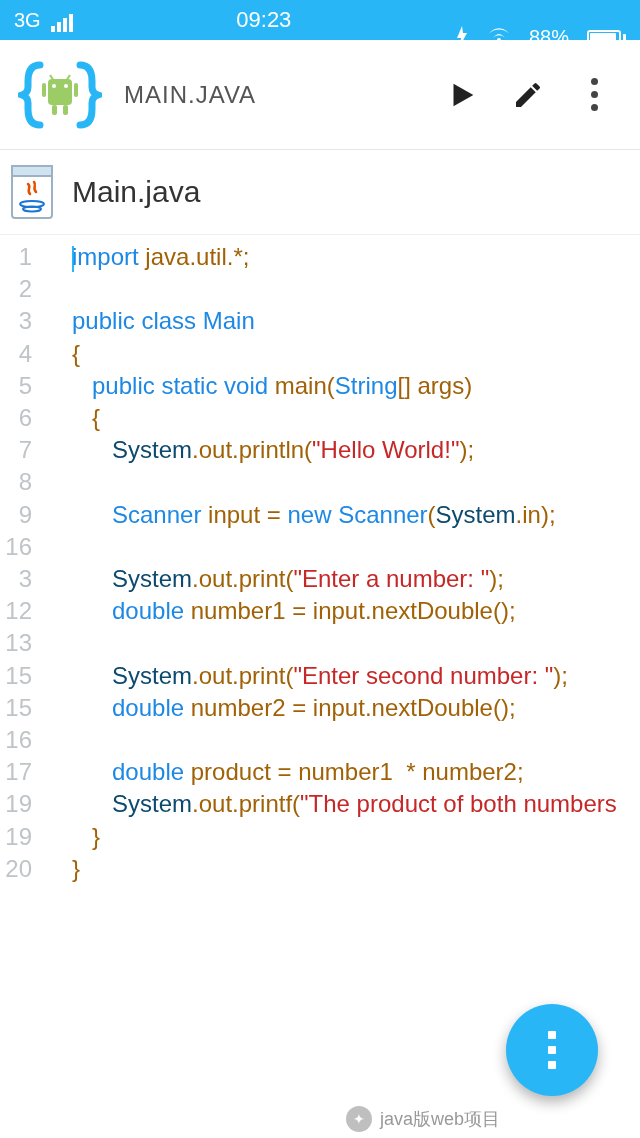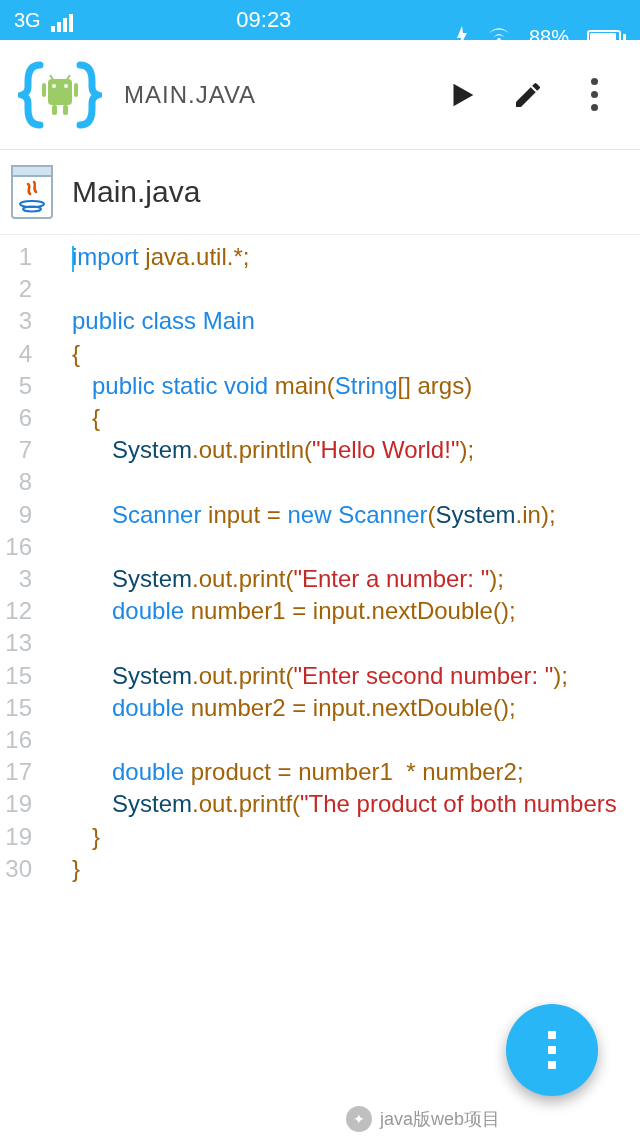--- a/index.html
+++ b/index.html
@@ -217,21 +217,21 @@
       <div>16</div>
       <div>3</div>
       <div>12</div>
       <div>13</div>
       <div>15</div>
       <div>15</div>
       <div>16</div>
       <div>17</div>
       <div>19</div>
       <div>19</div>
-      <div>30</div>
+      <div>20</div>
     </div>
   <div class="code" id="code-area"><span class="line"><span class="cursor"></span><span class="kw">import </span><span class="id">java.util.*;</span></span><span class="line">&nbsp;</span><span class="line"><span class="kw">public class </span><span class="cls">Main</span></span><span class="line"><span class="id">{</span></span><span class="line"><span class="id">   </span><span class="kw">public static </span><span class="cls">void </span><span class="id">main</span><span class="id">(</span><span class="cls">String</span><span class="id">[] args</span><span class="id">)</span></span><span class="line"><span class="id">   {</span></span><span class="line"><span class="id">      </span><span class="sys">System</span><span class="id">.out.println(</span><span class="str">"Hello World!"</span><span class="id">);</span></span><span class="line">&nbsp;</span><span class="line"><span class="id">      </span><span class="cls">Scanner </span><span class="id">input = </span><span class="kw">new </span><span class="cls">Scanner</span><span class="id">(</span><span class="sys">System</span><span class="id">.in);</span></span><span class="line">&nbsp;</span><span class="line"><span class="id">      </span><span class="sys">System</span><span class="id">.out.print(</span><span class="str">"Enter a number: "</span><span class="id">);</span></span><span class="line"><span class="id">      </span><span class="kw">double </span><span class="id">number1 = input.nextDouble();</span></span><span class="line">&nbsp;</span><span class="line"><span class="id">      </span><span class="sys">System</span><span class="id">.out.print(</span><span class="str">"Enter second number: "</span><span class="id">);</span></span><span class="line"><span class="id">      </span><span class="kw">double </span><span class="id">number2 = input.nextDouble();</span></span><span class="line">&nbsp;</span><span class="line"><span class="id">      </span><span class="kw">double </span><span class="id">product = number1  * number2;</span></span><span class="line"><span class="id">      </span><span class="sys">System</span><span class="id">.out.printf(</span><span class="str">"The product of both numbers</span></span><span class="line"><span class="id">   }</span></span><span class="line"><span class="id">}</span></span></div>
 </div>
 
 <div class="fab">
   <div class="fab-dots">
       <span></span>
       <span></span>
       <span></span>
     </div>

